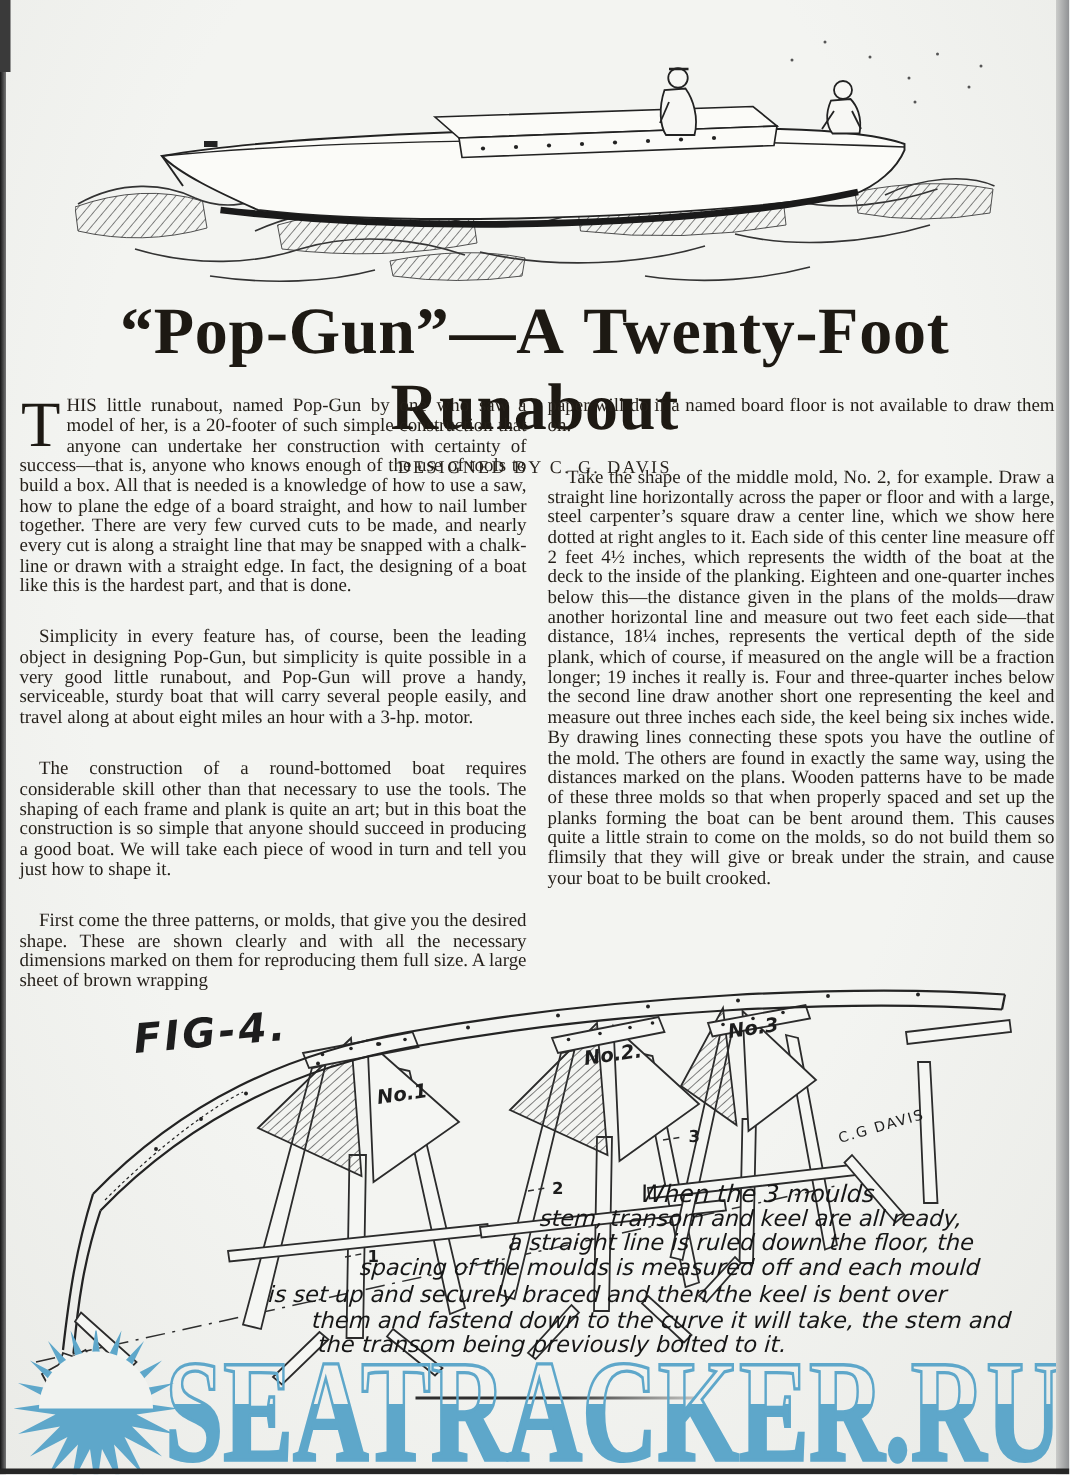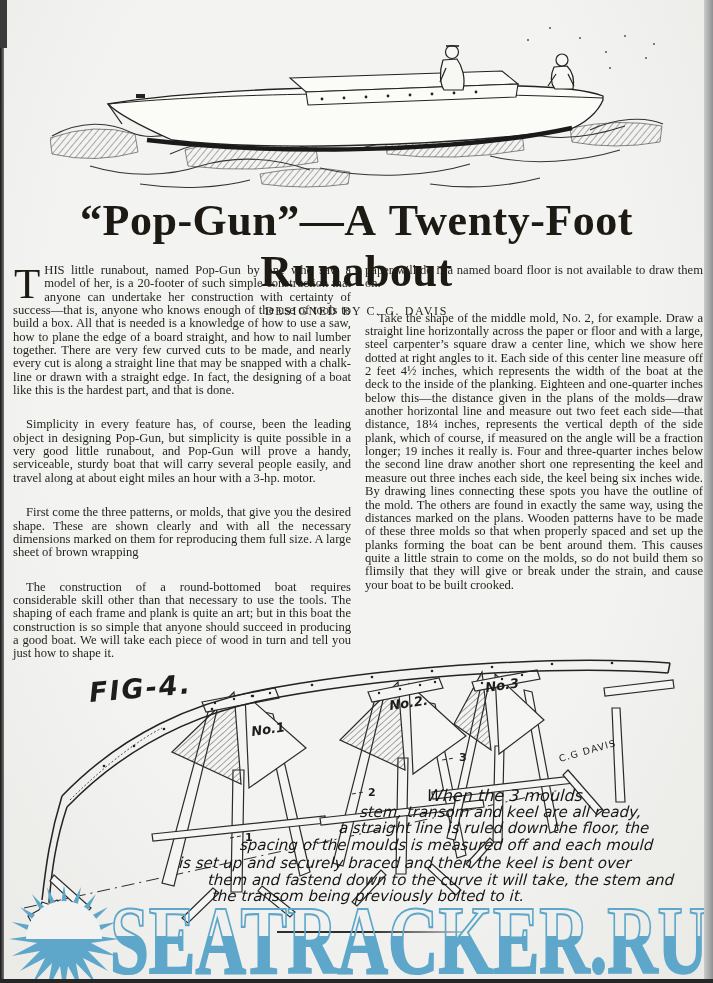--- a/index.html
+++ b/index.html
@@ -123,22 +123,22 @@
 
   <div class="title-block">
     <div class="page-title">“Pop-Gun”—A Twenty-Foot Runabout</div>
     <div class="byline">DESIGNED BY C. G. DAVIS</div>
   </div>
 
   <div class="columns">
     <div class="col">
       <p><span class="dropcap">T</span><span>HIS little runabout, named Pop-Gun by one who saw a model of her, is a 20-footer of such simple construction that anyone can undertake her construction with certainty of success—that is, anyone who knows enough of the use of tools to build a box. All that is needed is a knowledge of how to use a saw, how to plane the edge of a board straight, and how to nail lumber together. There are very few curved cuts to be made, and nearly every cut is along a straight line that may be snapped with a chalk-line or drawn with a straight edge. In fact, the designing of a boat like this is the hardest part, and that is done.</span></p>
       <p class="indent">Simplicity in every feature has, of course, been the leading object in designing Pop-Gun, but simplicity is quite possible in a very good little runabout, and Pop-Gun will prove a handy, serviceable, sturdy boat that will carry several people easily, and travel along at about eight miles an hour with a 3-hp. motor.</p>
+      <p class="indent">The construction of a round-bottomed boat requires considerable skill other than that necessary to use the tools. The shaping of each frame and plank is quite an art; but in this boat the construction is so simple that anyone should succeed in producing a good boat. We will take each piece of wood in turn and tell you just how to shape it.</p>
       <p class="indent">First come the three patterns, or molds, that give you the desired shape. These are shown clearly and with all the necessary dimensions marked on them for reproducing them full size. A large sheet of brown wrapping</p>
-      <p class="indent">The construction of a round-bottomed boat requires considerable skill other than that necessary to use the tools. The shaping of each frame and plank is quite an art; but in this boat the construction is so simple that anyone should succeed in producing a good boat. We will take each piece of wood in turn and tell you just how to shape it.</p>
     </div>
     <div class="col">
       <p>paper will do if a named board floor is not available to draw them on.</p>
       <p class="indent">Take the shape of the middle mold, No. 2, for example. Draw a straight line horizontally across the paper or floor and with a large, steel carpenter’s square draw a center line, which we show here dotted at right angles to it. Each side of this center line measure off 2 feet 4½ inches, which represents the width of the boat at the deck to the inside of the planking. Eighteen and one-quarter inches below this—the distance given in the plans of the molds—draw another horizontal line and measure out two feet each side—that distance, 18¼ inches, represents the vertical depth of the side plank, which of course, if measured on the angle will be a fraction longer; 19 inches it really is. Four and three-quarter inches below the second line draw another short one representing the keel and measure out three inches each side, the keel being six inches wide. By drawing lines connecting these spots you have the outline of the mold. The others are found in exactly the same way, using the distances marked on the plans. Wooden patterns have to be made of these three molds so that when properly spaced and set up the planks forming the boat can be bent around them. This causes quite a little strain to come on the molds, so do not build them so flimsily that they will give or break under the strain, and cause your boat to be built crooked.</p>
     </div>
   </div>
 
   <div class="figure4">
     <svg class="fig-svg" viewBox="0 0 690 300" width="690" height="300">
       <defs>

